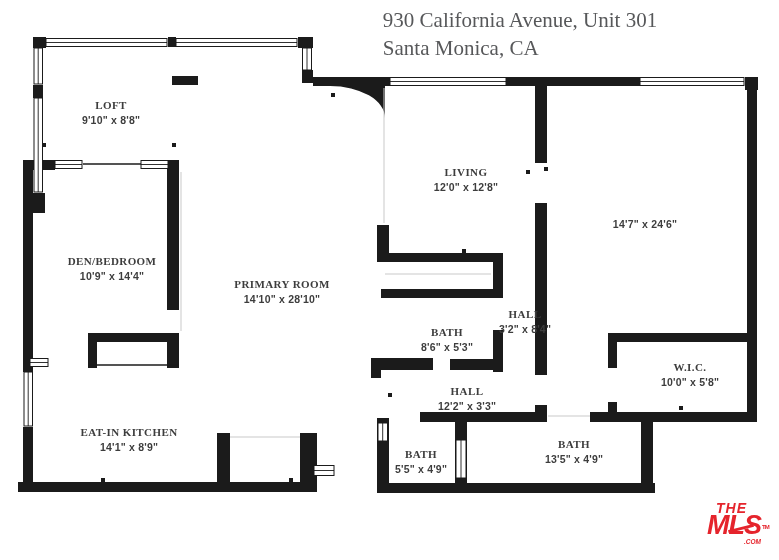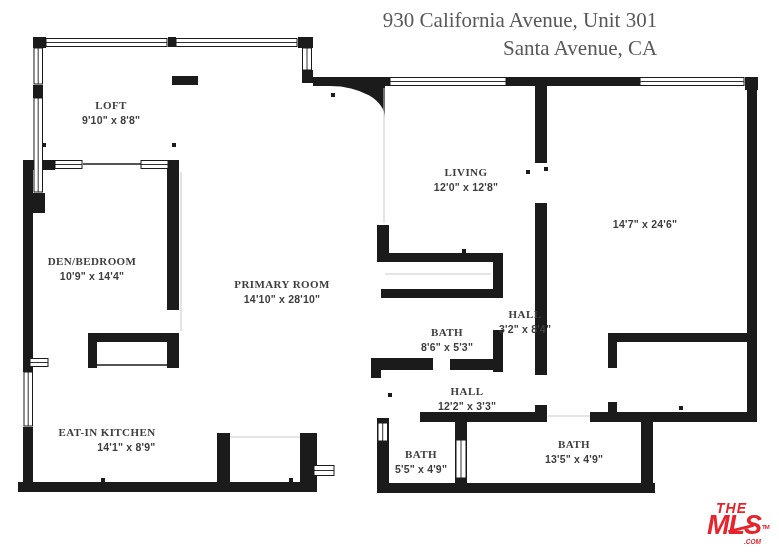--- a/index.html
+++ b/index.html
@@ -17,21 +17,21 @@
   }
   .stage{position:absolute;inset:0;}
   svg{position:absolute;left:0;top:0;}
   .w{fill:var(--wall);}
   .win{fill:#ffffff;stroke:var(--wall);stroke-width:1;}
   .wl{stroke:var(--wall);stroke-width:0.9;}
   .thin{stroke:var(--wall);stroke-width:1.4;}
   .soft{stroke:#c9c9c9;stroke-width:1;}
   .title{
     position:absolute;left:520px;top:6px;transform:translateX(-50%);
-    text-align:right;color:var(--title-text);
+    text-align:left;color:var(--title-text);
     font-family:"Liberation Serif", serif;
     font-size:21px;line-height:28px;white-space:nowrap;
   }
   .room-label{
     position:absolute;transform:translateX(-50%);
     text-align:center;color:var(--label-text);
     line-height:15px;white-space:nowrap;
   }
   .room-name{font-size:11px;font-weight:700;letter-spacing:0.4px;font-family:Liberation Serif, serif;}
   .room-dims{font-size:10.5px;font-weight:600;letter-spacing:0.2px;}
@@ -48,21 +48,21 @@
   }
   .mls-com{font-size:6.5px;font-weight:700;text-align:right;padding-right:4px;line-height:9px;}
 </style>
 </head>
 <body>
 
 <div class="stage">
 
   <div class="title">
     <div>930 California Avenue, Unit 301</div>
-    <div>Santa Avenue, CA</div>
+    <div>Santa Monica, CA</div>
   </div>
 
   <svg width="779" height="560" viewBox="0 0 779 560">
     <g>
 
       <rect class="w" x="33" y="37" width="13" height="11"></rect>
       <rect class="w" x="168" y="37" width="8" height="10"></rect>
       <rect class="w" x="298" y="37" width="15" height="11"></rect>
       <rect class="w" x="33" y="85" width="10" height="13"></rect>
       <rect class="w" x="31" y="193" width="14" height="20"></rect>
@@ -174,21 +174,21 @@
       <line class="soft" x1="385" y1="274" x2="491" y2="274"></line>
       <line class="thin" x1="89" y1="365" x2="178" y2="365"></line>
       <line class="thin" x1="83" y1="164" x2="141" y2="164"></line>
     </g>
   </svg>
 
   <div class="room-label" style="left:111px;top:98px;">
     <div class="room-name">LOFT</div>
     <div class="room-dims">9'10" x 8'8"</div>
   </div>
-  <div class="room-label" style="left:92px;top:254px;">
+  <div class="room-label" style="left:112px;top:254px;">
     <div class="room-name">DEN/BEDROOM</div>
     <div class="room-dims">10'9" x 14'4"</div>
   </div>
   <div class="room-label" style="left:282px;top:277px;">
     <div class="room-name">PRIMARY ROOM</div>
     <div class="room-dims">14'10" x 28'10"</div>
   </div>
   <div class="room-label" style="left:466px;top:165px;">
     <div class="room-name">LIVING</div>
     <div class="room-dims">12'0" x 12'8"</div>
@@ -197,25 +197,29 @@
     <div class="room-dims">14'7" x 24'6"</div>
   </div>
   <div class="room-label" style="left:447px;top:325px;">
     <div class="room-name">BATH</div>
     <div class="room-dims">8'6" x 5'3"</div>
   </div>
   <div class="room-label" style="left:525px;top:307px;">
     <div class="room-name">HALL</div>
     <div class="room-dims">3'2" x 8'4"</div>
   </div>
+  <div class="room-label" style="left:690px;top:360px;">
+    <div class="room-name">W.I.C.</div>
+    <div class="room-dims">10'0" x 5'8"</div>
+  </div>
   <div class="room-label" style="left:467px;top:384px;">
     <div class="room-name">HALL</div>
     <div class="room-dims">12'2" x 3'3"</div>
   </div>
-  <div class="room-label" style="left:107px;top:425px;text-align:right;">
+  <div class="room-label" style="left:129px;top:425px;">
     <div class="room-name">EAT-IN KITCHEN</div>
     <div class="room-dims">14'1" x 8'9"</div>
   </div>
   <div class="room-label" style="left:421px;top:447px;">
     <div class="room-name">BATH</div>
     <div class="room-dims">5'5" x 4'9"</div>
   </div>
   <div class="room-label" style="left:574px;top:437px;">
     <div class="room-name">BATH</div>
     <div class="room-dims">13'5" x 4'9"</div>

